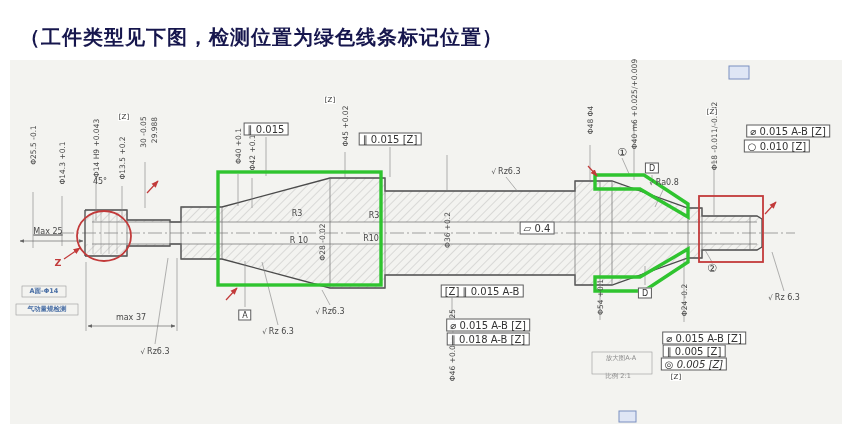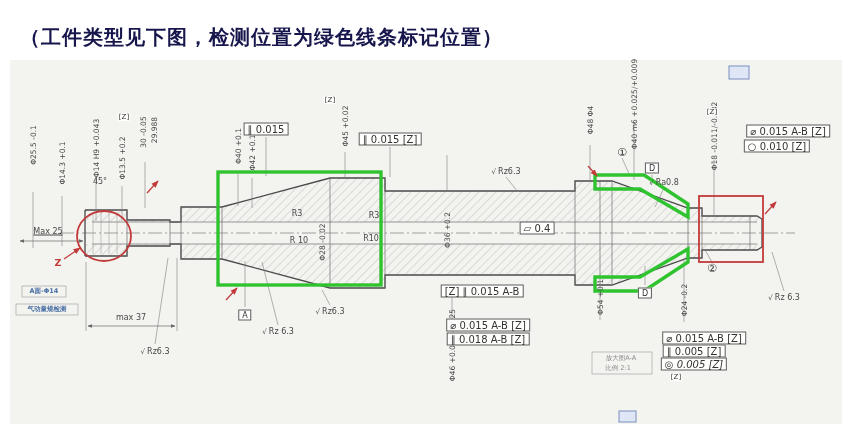--- a/index.html
+++ b/index.html
@@ -212,15 +212,15 @@
       <div class="ann frame" style="left: 777px; top: 146px; transform: translate(-50%, -50%);">○ 0.010  [Z]</div>
       <div class="ann datum" style="left: 245px; top: 315px; transform: translate(-50%, -50%);">A</div>
       <div class="ann datum" style="left: 652px; top: 168px; transform: translate(-50%, -50%);">D</div>
       <div class="ann datum" style="left: 645px; top: 293px; transform: translate(-50%, -50%);">D</div>
       <div class="ann circ" style="left: 622px; top: 152px; transform: translate(-50%, -50%);">①</div>
       <div class="ann circ" style="left: 712px; top: 268px; transform: translate(-50%, -50%);">②</div>
       <div class="ann redmark" style="left: 58px; top: 262px; transform: translate(-50%, -50%);">Z</div>
       <div class="ann tinyb" style="left: 44px; top: 291px; transform: translate(-50%, -50%);">A面-Φ14</div>
       <div class="ann tinyb" style="left: 47px; top: 309px; transform: translate(-50%, -50%);">气动量规检测</div>
       <div class="ann tiny" style="left: 621px; top: 358px; transform: translate(-50%, -50%);">放大图A-A</div>
-      <div class="ann tiny" style="left: 618px; top: 368px; transform: translate(-50%, -50%);">比例 2:1</div>
+      <div class="ann tiny" style="left: 618px; top: 376px; transform: translate(-50%, -50%);">比例 2:1</div>
     </div>
 </div>
 
 </body></html>

